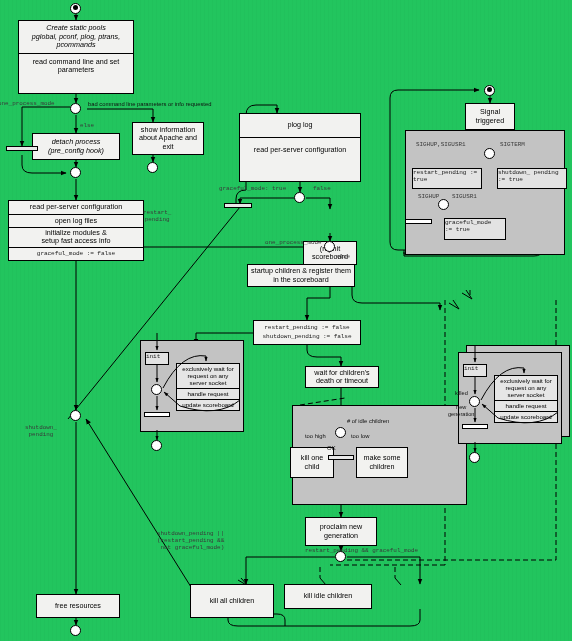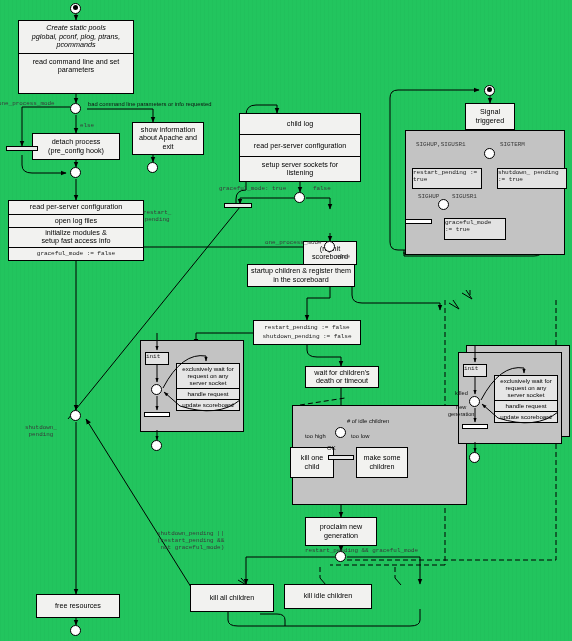--- a/index.html
+++ b/index.html
@@ -241,21 +241,21 @@
   <div class="node dec" style="left:70px;top:103px;"></div>
 
   <div class="node box" style="left:132px;top:122px;width:72px;height:33px;">
     <div class="seg" style="height:100%;white-space:pre-line;">show information
 about Apache and
 exit</div>
   </div>
   <div class="node final" style="left:147px;top:162px;"></div>
 
   <div class="node box" style="left:32px;top:133px;width:88px;height:27px;">
-    <div class="seg" style="height:100%;white-space:pre-line;">detach process
+    <div class="seg" style="height:100%;white-space:pre-line;font-style:italic;">detach process
 (pre_config hook)</div>
   </div>
 
   <div class="node bar" style="left:6px;top:146px;width:32px;"></div>
   <div class="node dec" style="left:70px;top:167px;"></div>
 
   <div class="node box" style="left:8px;top:200px;width:136px;height:61px;">
     <div class="seg" style="height:15px;">read per-server configuration</div>
     <div class="seg" style="height:14px;">open log files</div>
     <div class="seg" style="height:18px;white-space:pre-line;">initialize modules &amp;
@@ -266,24 +266,22 @@
   <div class="node dec" style="left:70px;top:410px;"></div>
 
   <div class="node box" style="left:36px;top:594px;width:84px;height:24px;">
     <div class="seg" style="height:100%;">free resources</div>
   </div>
   <div class="node final" style="left:70px;top:625px;"></div>
 
   <div class="node bar" style="left:224px;top:203px;width:28px;"></div>
 
   <div class="node box" style="left:239px;top:113px;width:122px;height:69px;">
-    <div class="seg" style="height:21px;">child log</div>
+    <div class="seg" style="height:21px;">plog log</div>
     <div class="seg" style="height:22px;">read per-server configuration</div>
-    <div class="seg" style="height:25px;white-space:pre-line;">setup server sockets for
-listening</div>
   </div>
 
   <div class="node dec" style="left:294px;top:192px;"></div>
 
   <div class="node box" style="left:303px;top:209px;width:54px;height:24px;margin-top:32px;">
     <div class="seg" style="height:100%;white-space:pre-line;">(re)init
 scoreboard</div>
   </div>
 
   <div class="node dec" style="left:324px;top:241px;"></div>
@@ -314,21 +312,21 @@
     <div class="seg" style="height:100%;white-space:pre-line;">proclaim new
 generation</div>
   </div>
 
   <div class="node box" style="left:356px;top:447px;width:52px;height:31px;">
     <div class="seg" style="height:100%;white-space:pre-line;">make some
 children</div>
   </div>
   <div class="node dec" style="left:335px;top:551px;"></div>
 
-  <div class="node box" style="left:190px;top:584px;width:84px;height:28px;">
+  <div class="node box" style="left:190px;top:584px;width:84px;height:34px;">
     <div class="seg" style="height:100%;">kill all children</div>
   </div>
   <div class="node box" style="left:284px;top:584px;width:88px;height:25px;">
     <div class="seg" style="height:100%;">kill idle children</div>
   </div>
 
   <div class="node initial" style="left:484px;top:85px;">
       <i></i>
     </div>
   <div class="node box" style="left:465px;top:103px;width:50px;height:27px;">

